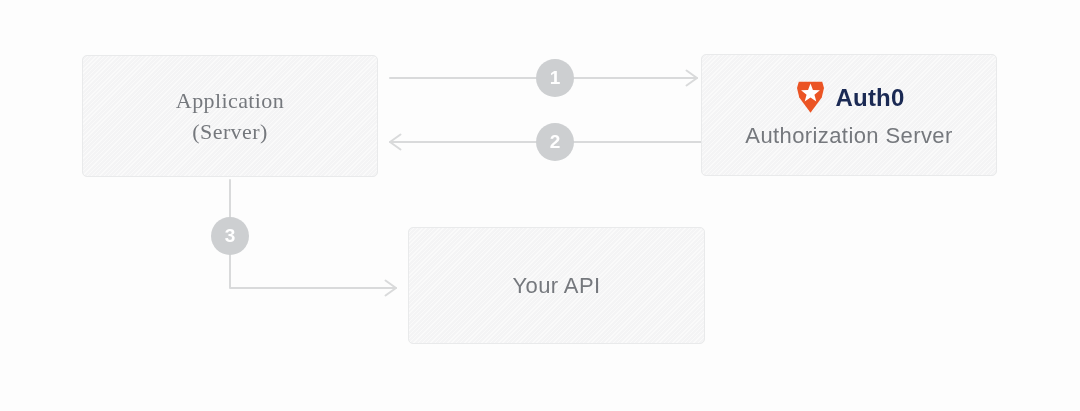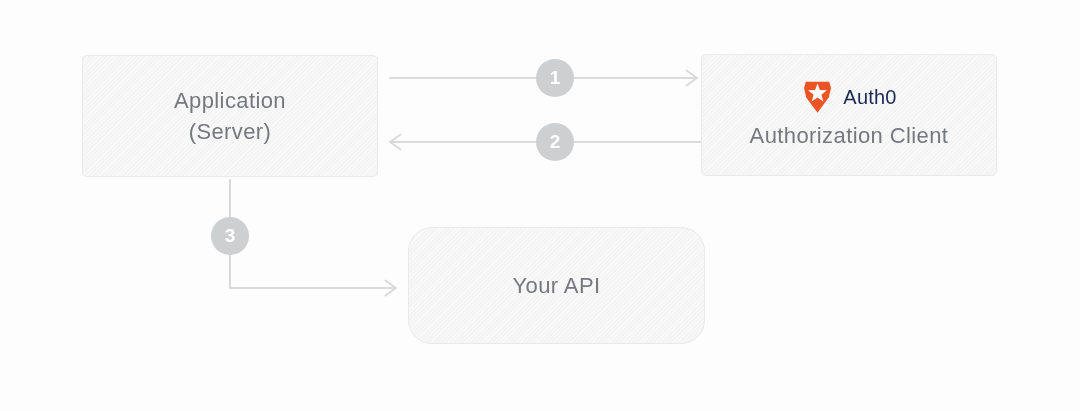--- a/index.html
+++ b/index.html
@@ -34,33 +34,33 @@
     display: flex;
     flex-direction: column;
     align-items: center;
     justify-content: center;
     color: var(--box-text);
     font-size: 22px;
     line-height: 31px;
     letter-spacing: 0.4px;
     text-align: center;
   }
-  .node-app { left: 82px; top: 55px; width: 296px; height: 122px; }
+  .node-app { left: 82px; top: 55px; width: 296px; height: 122px; font-family: Liberation Serif, serif; }
   .node-auth { left: 701px; top: 54px; width: 296px; height: 122px; }
-  .node-api { left: 408px; top: 227px; width: 297px; height: 117px; border-radius: 24px; }
+  .node-api { left: 408px; top: 227px; width: 297px; height: 117px; }
   .brand-row {
     display: flex;
     align-items: center;
     justify-content: center;
     margin-bottom: 5px;
   }
   .auth0-logo { width: 33px; height: 36px; display: block; }
   .auth0-wordmark {
-    font-size: 20px;
-    font-weight: 400;
+    font-size: 24px;
+    font-weight: 700;
     color: var(--auth0-navy);
     margin-left: 9px;
     letter-spacing: 0.2px;
   }
   .wires {
     position: absolute;
     left: 0; top: 0;
     width: 1080px; height: 411px;
     pointer-events: none;
   }
@@ -110,21 +110,21 @@
   </div>
 
   <div class="node node-auth">
     <div class="brand-row">
       <svg class="auth0-logo" viewBox="0 0 36 40" aria-hidden="true">
         <path d="M5 3 L31 3 L33 10 L30.5 20.5 L18 37.5 L5.5 20.5 L3 10 Z" fill="var(--auth0-orange)"></path>
         <path d="M18 5 L20.7 12.28 L28.46 12.6 L22.37 17.42 L24.47 24.9 L18 20.6 L11.53 24.9 L13.63 17.42 L7.54 12.6 L15.3 12.28 Z" fill="#ffffff"></path>
       </svg>
       <span class="auth0-wordmark">Auth0</span>
     </div>
-    <div>Authorization Client</div>
+    <div>Authorization Server</div>
   </div>
 
   <div class="node node-api">
     <div>Your API</div>
   </div>
 
   <div class="step-badge step-1">1</div>
   <div class="step-badge step-2">2</div>
   <div class="step-badge step-3">3</div>
 

